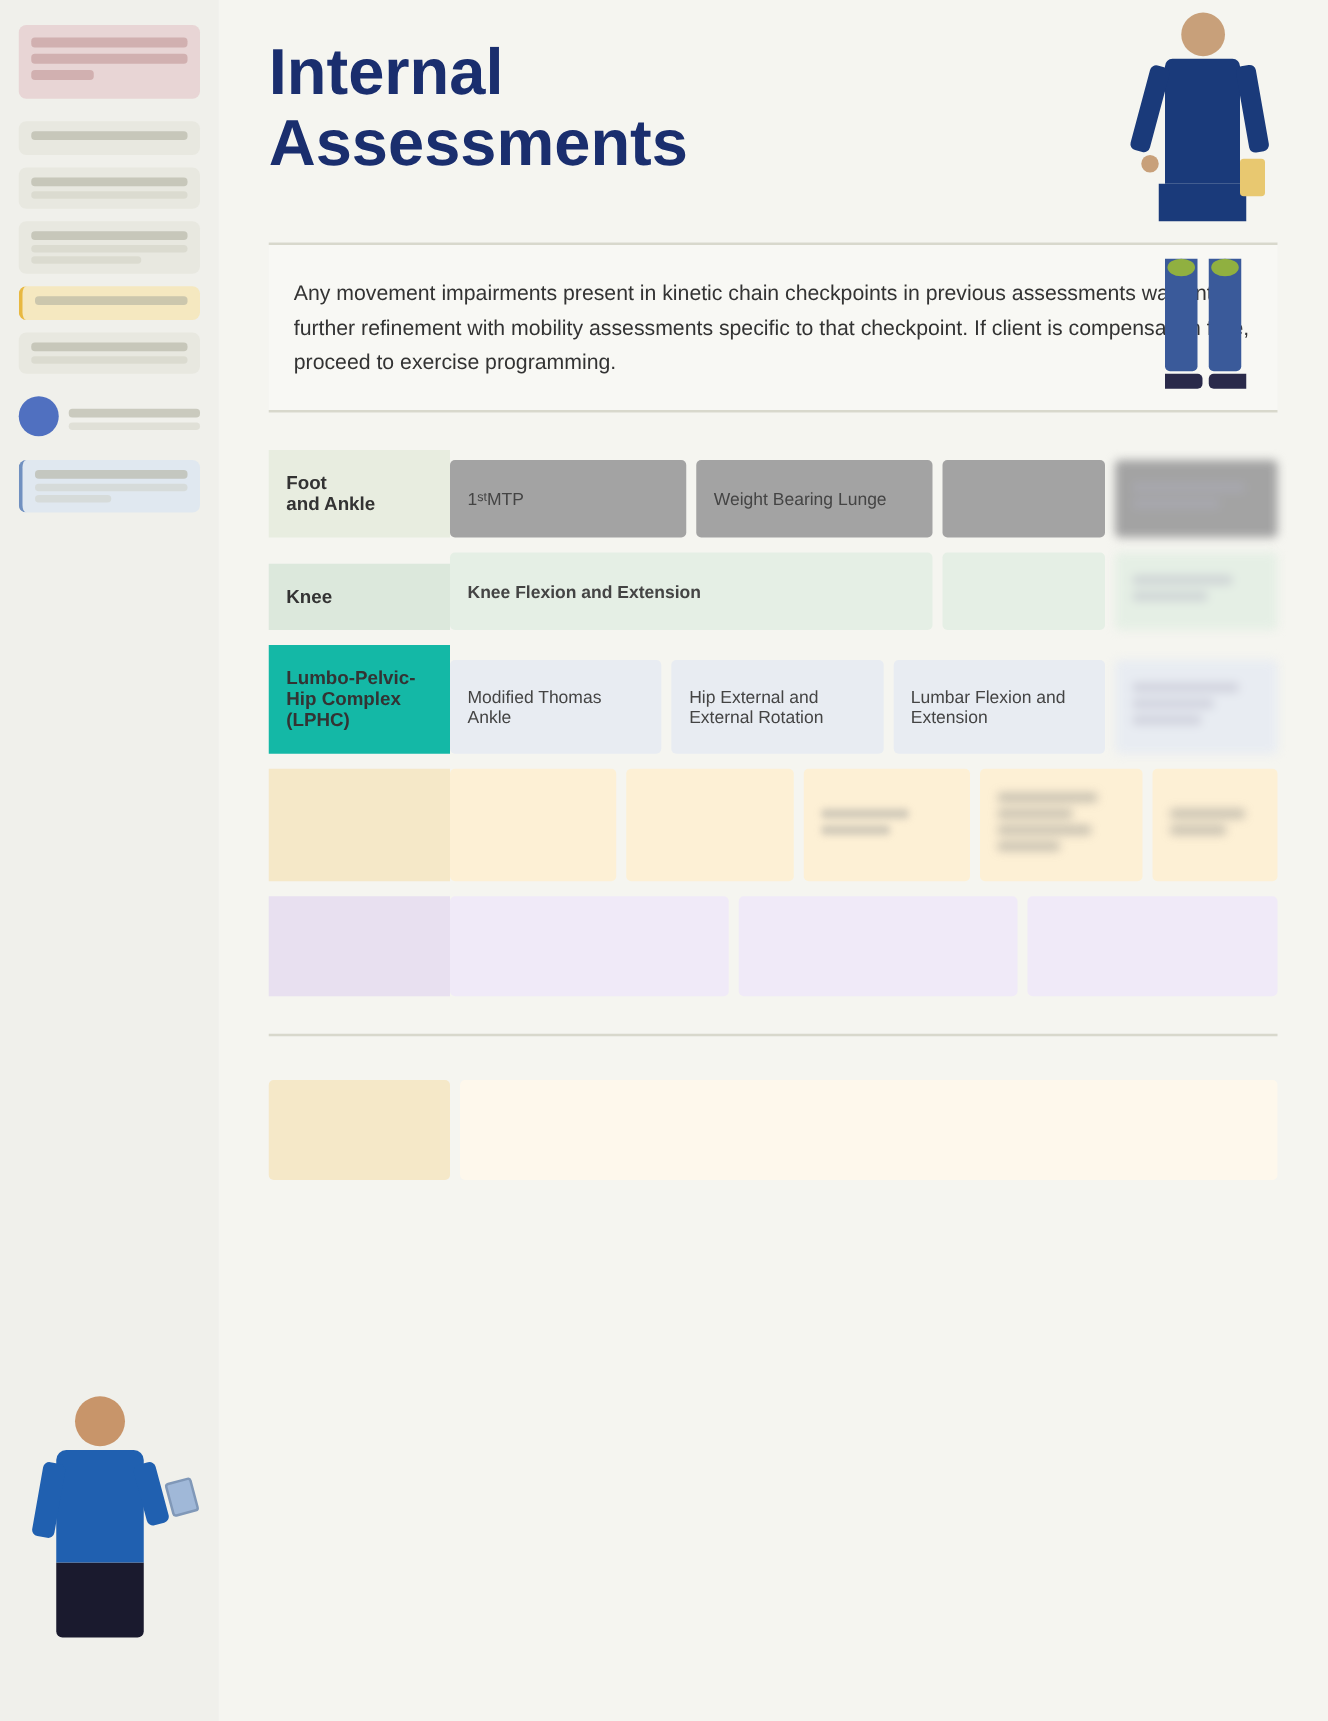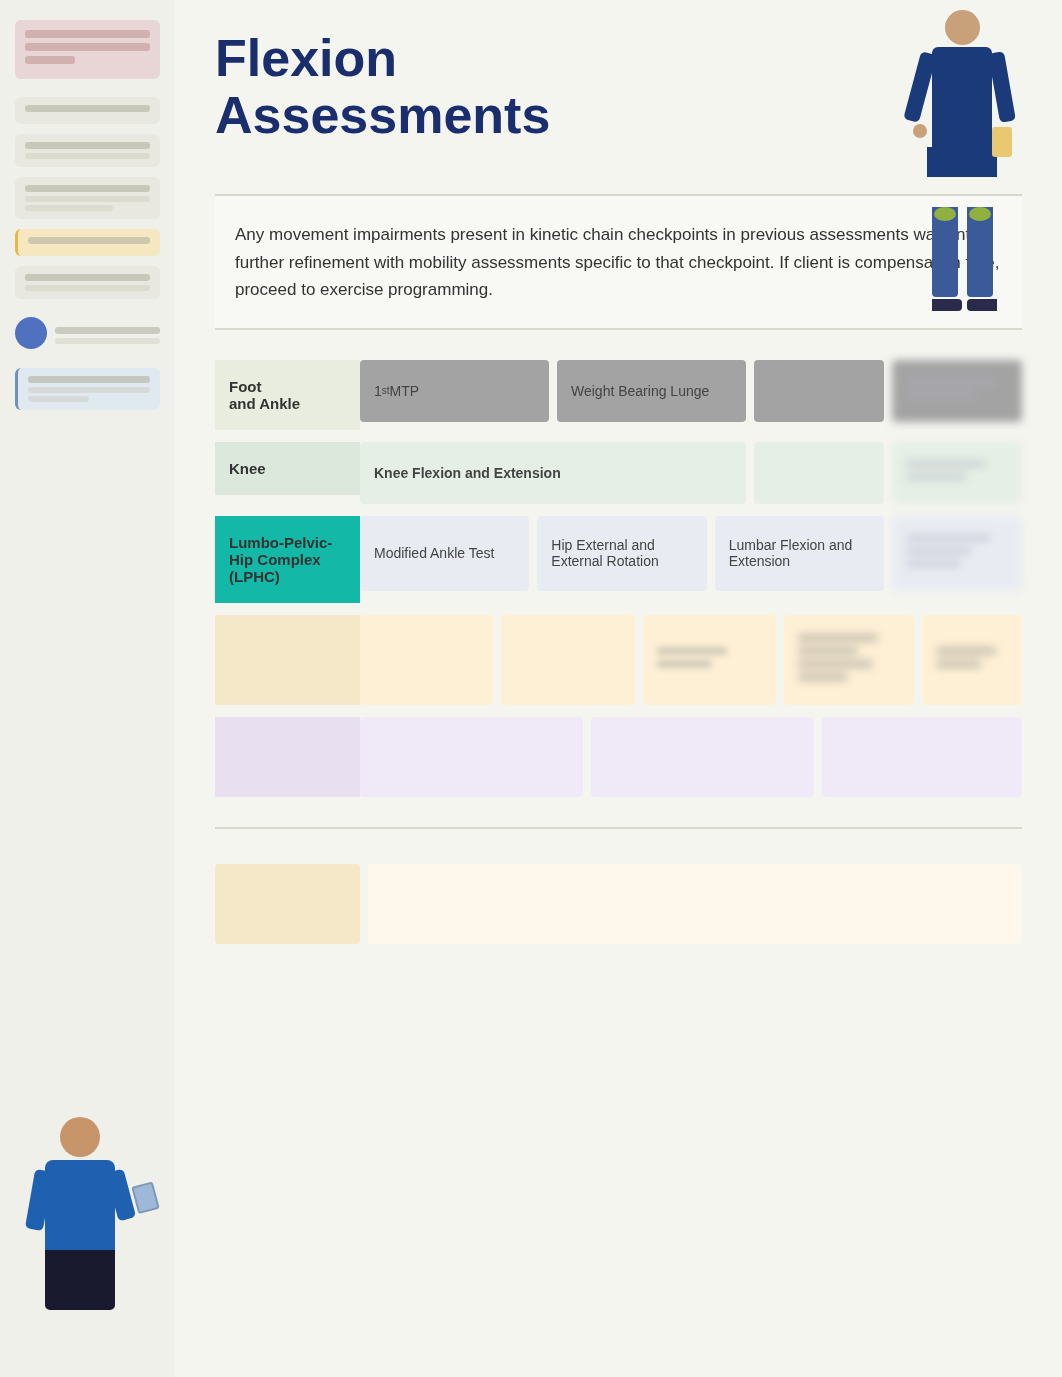--- a/index.html
+++ b/index.html
@@ -258,21 +258,21 @@
       border-bottom: 2px solid #d8d8cc;
       padding: 25px 20px;
       margin: 10px 0 30px 0;
       font-size: 17px;
       line-height: 1.6;
       color: #333;
     }
 
     .assessment-row {
       display: flex;
-      align-items: flex-start;
+      align-items: flex-end;
       margin-bottom: 12px;
     }
 
     .row-label {
       min-width: 145px;
       max-width: 145px;
       padding: 18px 14px;
       font-size: 15px;
       font-weight: 700;
       color: #333;
@@ -449,21 +449,21 @@
         <div>
           <div class="fig-leg">
             <div class="fig-knee-pad"></div>
           </div>
           <div class="fig-foot" style="transform: scaleX(-1);"></div>
         </div>
       </div>
     </div>
 
     <h1 class="page-title">
-      <span>Flexion</span><br>
+      <span>Internal</span><br>
       <span>Assessments</span>
     </h1>
   </div>
 
   <div class="description-box">
     <p>Any movement impairments present in kinetic chain checkpoints in previous assessments warrant further refinement with mobility assessments specific to that checkpoint. If client is compensation free, proceed to exercise programming.</p>
   </div>
 
   <div>
 
@@ -498,21 +498,21 @@
           </div>
         </div>
       </div>
     </div>
 
     <div class="assessment-row row-lphc">
       <div class="row-label">
         <strong>Lumbo-Pelvic-<br>Hip Complex<br>(LPHC)</strong>
       </div>
       <div class="row-content">
-        <div class="assessment-cell">Modified Ankle Test</div>
+        <div class="assessment-cell">Modified Thomas Ankle</div>
         <div class="assessment-cell">Hip External and External Rotation</div>
         <div class="assessment-cell">Lumbar Flexion and Extension</div>
         <div class="assessment-cell blurred" style="max-width: 130px;">
           <div>
             <div class="cell-text-blurred" style="width:85px"></div>
             <div class="cell-text-blurred" style="width:65px; margin-top:4px"></div>
             <div class="cell-text-blurred" style="width:55px; margin-top:4px"></div>
           </div>
         </div>
       </div>

